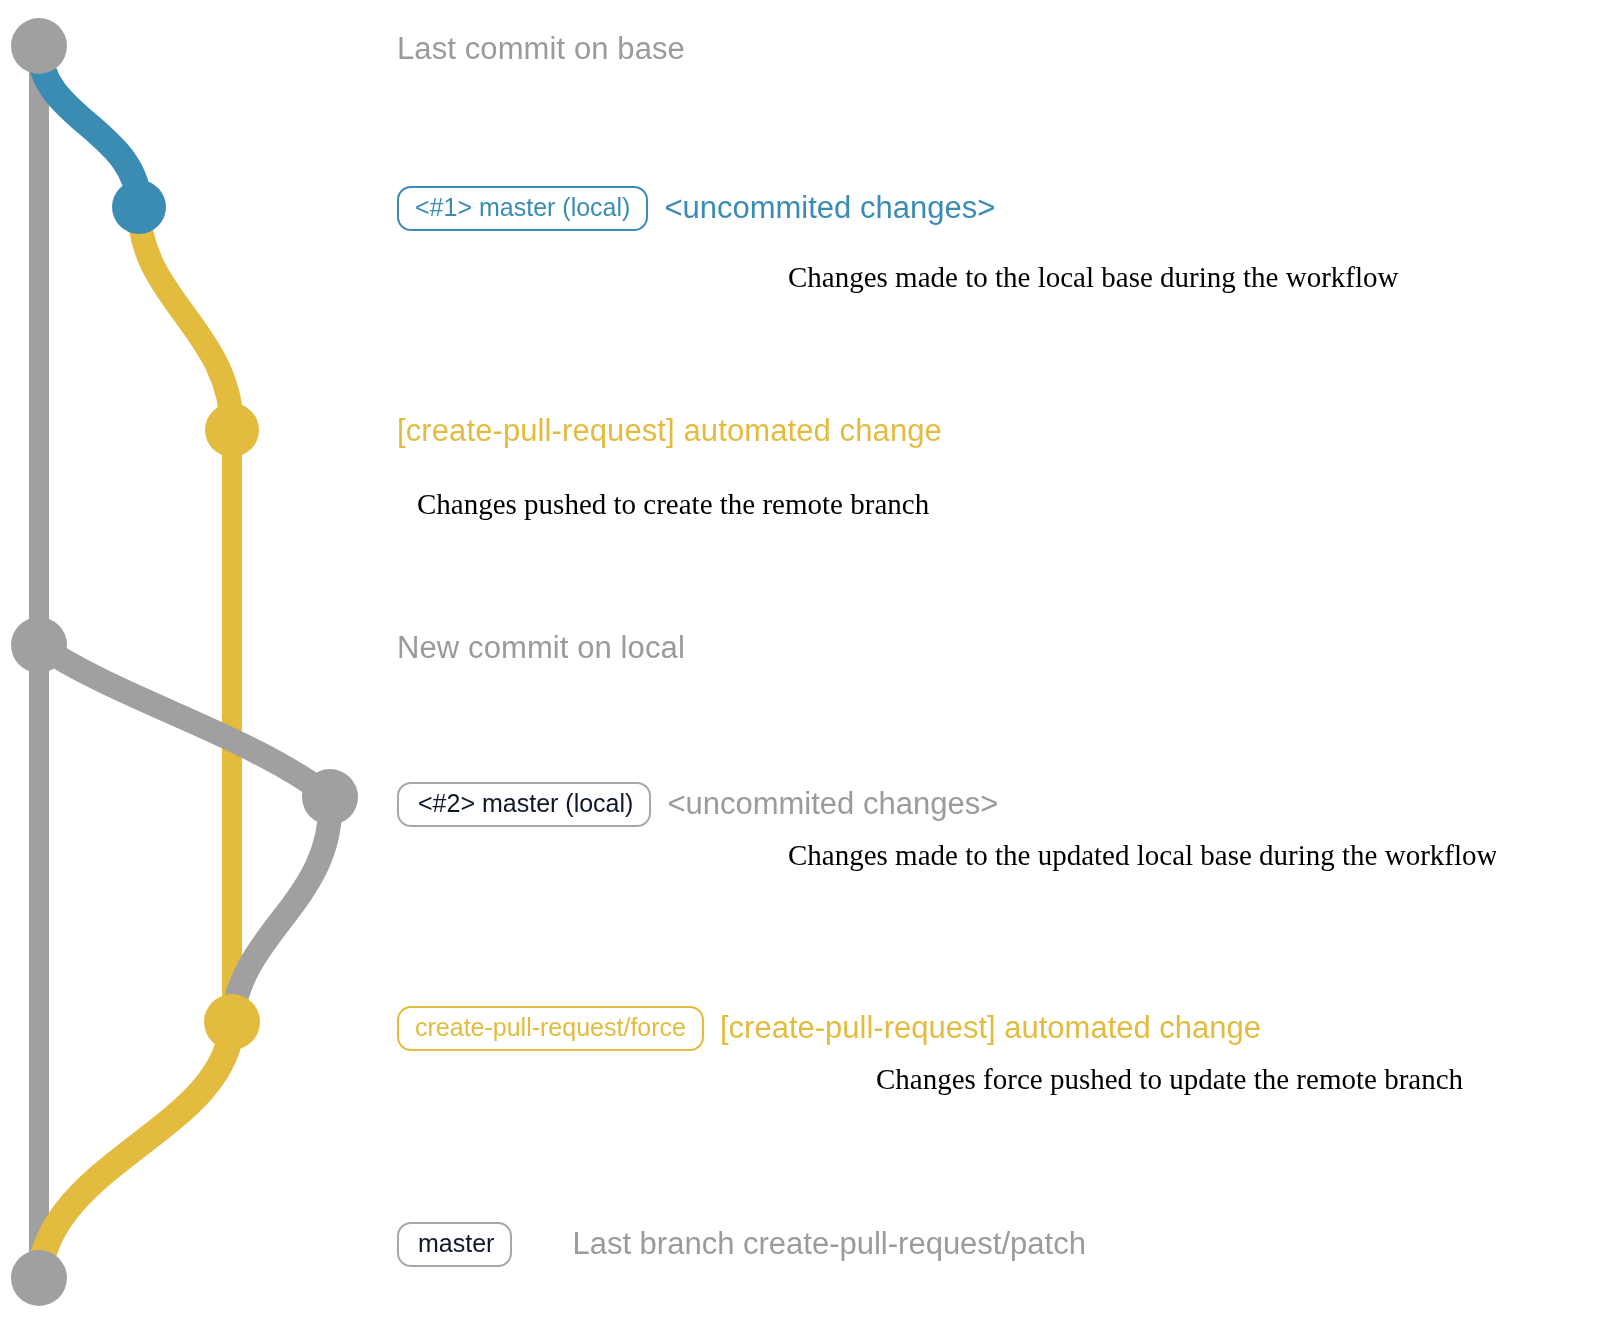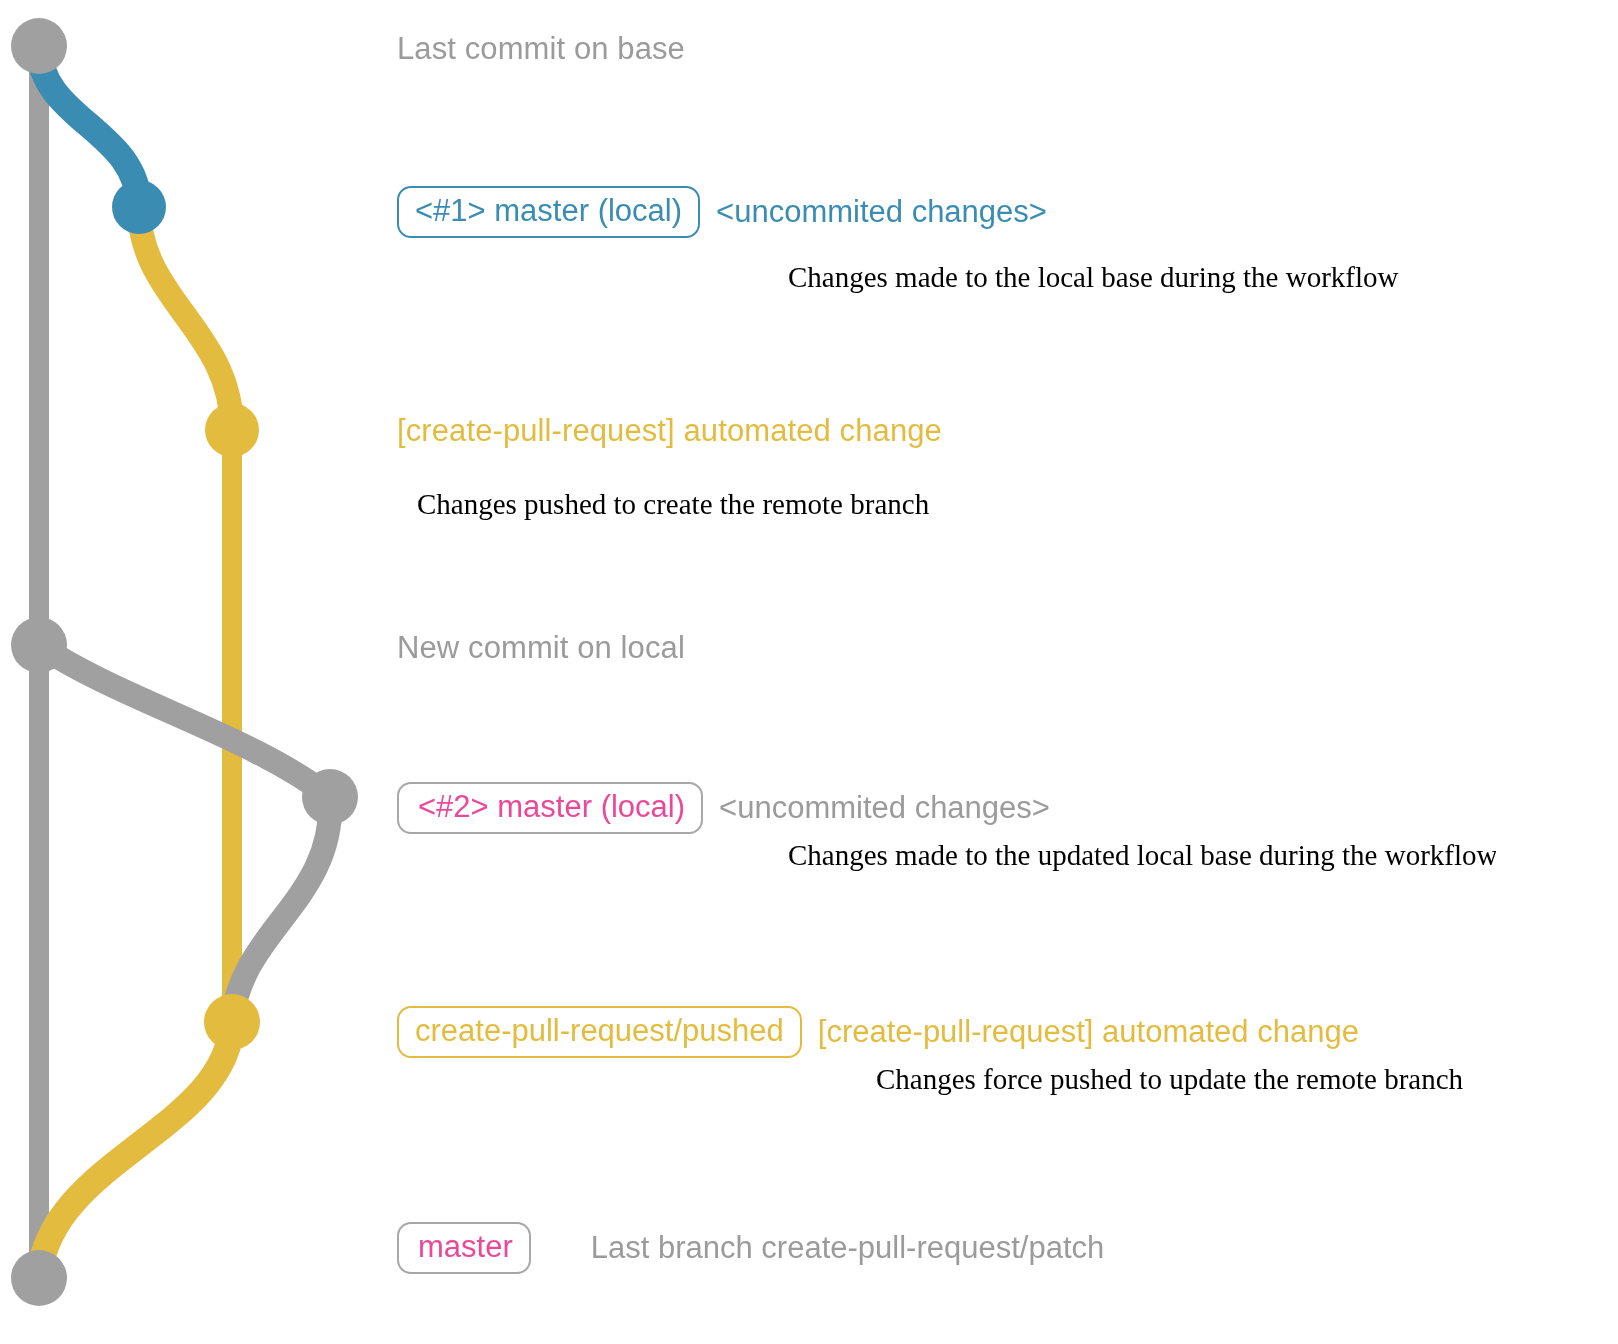--- a/index.html
+++ b/index.html
@@ -32,40 +32,40 @@
     font-family: "Liberation Sans", sans-serif;
     font-size: 31px;
     letter-spacing: 0.1px;
   }
   .badge {
     display: inline-block;
     border: 2px solid;
     border-radius: 14px;
     padding: 5px 16px 7px 16px;
     font-family: "Liberation Sans", sans-serif;
-    font-size: 31px;
+    font-size: 25px;
     line-height: 1.15;
     background: transparent;
   }
   .subject {
     font-family: "Liberation Sans", sans-serif;
     font-size: 31px;
     margin-left: 16px;
   }
   .desc {
     position: absolute;
     font-family: "Liberation Serif", serif;
     font-size: 29px;
     color: #000000;
     white-space: nowrap;
   }
   .c-gray  { color: #9b9b9b; }
   .c-blue  { color: #3b8cb2; }
   .c-yell  { color: #e3bc3f; }
-  .b-gray  { border-color: #a8a8a8; color: #ec4899; padding-left: 19px; }
+  .b-gray  { border-color: #a8a8a8; color: #0f172a; padding-left: 19px; }
   .b-blue  { border-color: #3b8cb2; color: #3b8cb2; }
   .b-yell  { border-color: #e3bc3f; color: #e3bc3f; }
 </style>
 </head>
 <body>
 
 <div id="page">
 
   <svg id="graph-svg" viewBox="0 0 1618 1344" xmlns="http://www.w3.org/2000/svg">
 
@@ -111,21 +111,21 @@
     <span class="plain-label c-gray">New commit on local</span>
   </div>
 
   <div class="row" style="left:397px; top:782px;">
     <span class="badge b-gray">&lt;#2&gt; master (local)</span>
     <span class="subject c-gray">&lt;uncommited changes&gt;</span>
   </div>
   <div class="desc" style="left:788px; top:839px;">Changes made to the updated local base during the workflow</div>
 
   <div class="row" style="left:397px; top:1006px;">
-    <span class="badge b-yell">create-pull-request/pushed</span>
+    <span class="badge b-yell">create-pull-request/force</span>
     <span class="subject c-yell">[create-pull-request] automated change</span>
   </div>
   <div class="desc" style="left:876px; top:1063px;">Changes force pushed to update the remote branch</div>
 
   <div class="row" style="left:397px; top:1222px;gap:44px;">
     <span class="badge b-gray">master</span>
     <span class="subject c-gray">Last branch create-pull-request/patch</span>
   </div>
 
 </div>

